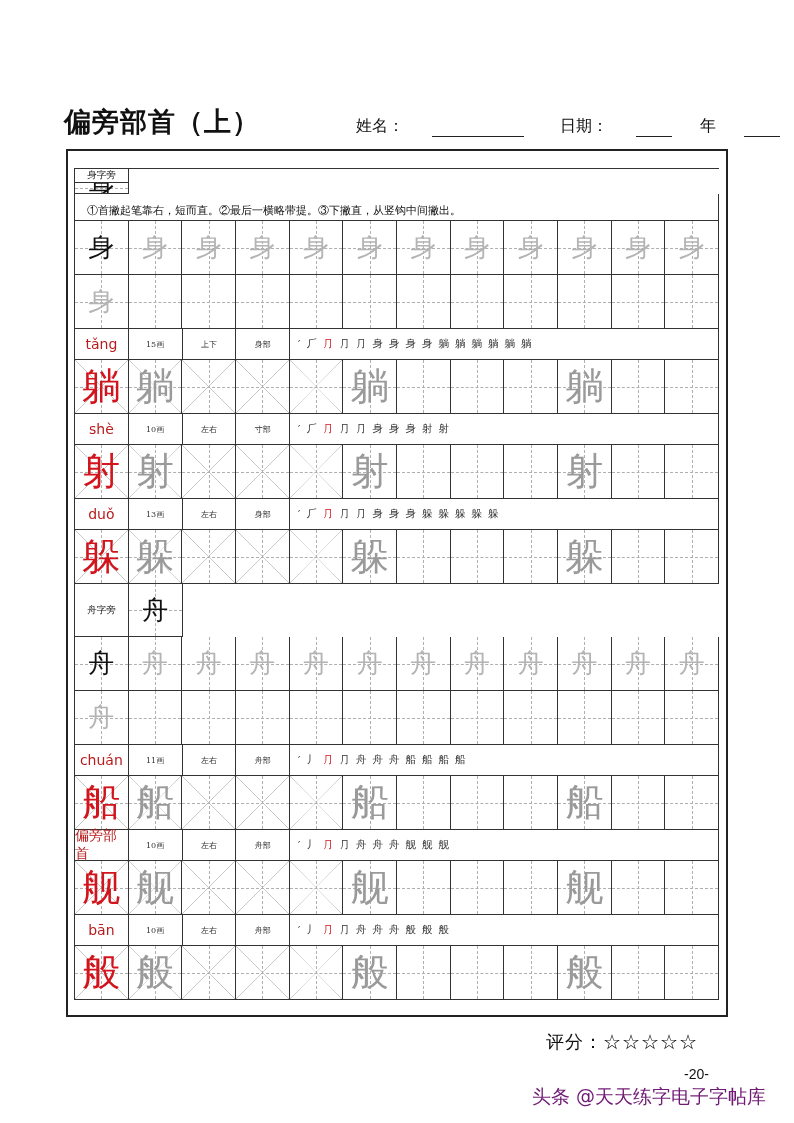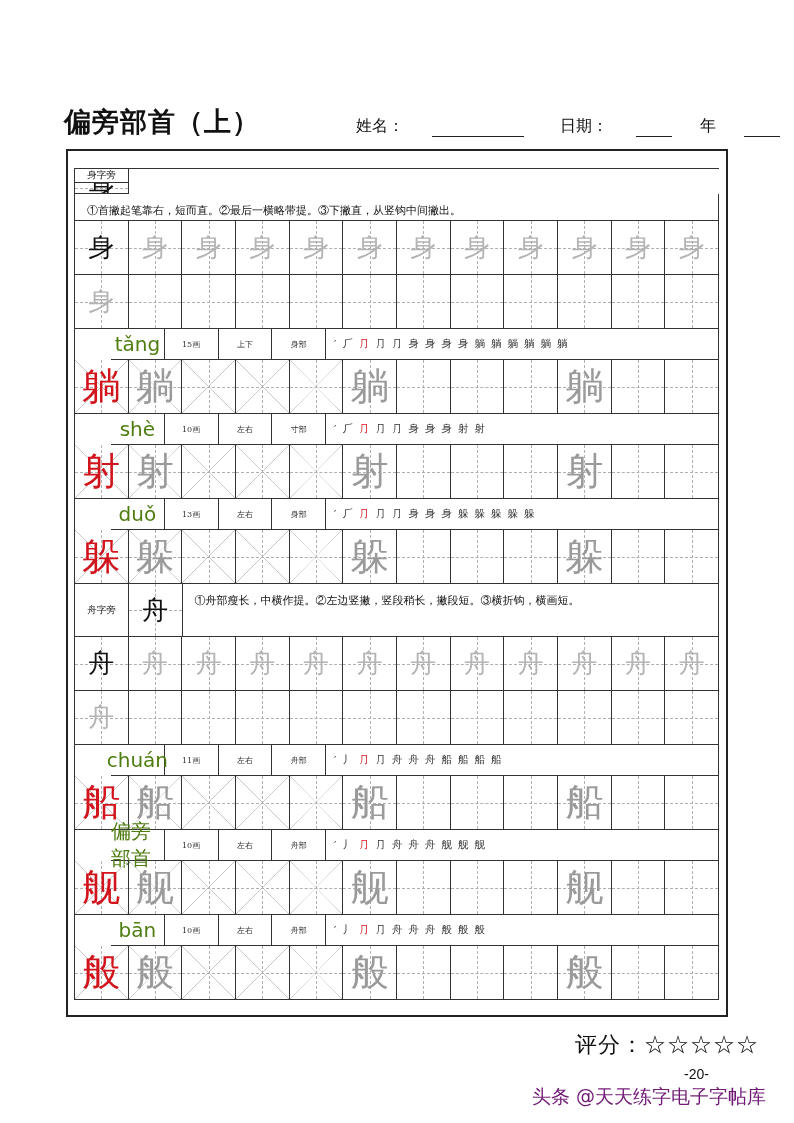--- a/index.html
+++ b/index.html
@@ -33,25 +33,25 @@
   .ch.big { font-size: 38px; }
   .black { color: #111; }
   .gray { color: #9a9a9a; }
   .lightgray { color: #b4b4b4; }
   .red { color: #d2141c; }
 
   .radlabel { width: 53.75px; font-size: 9.5px; display: flex; align-items: center; justify-content: center; border-right: 1.5px solid #333; border-bottom: 1.5px solid #333; font-family: "DejaVu Serif", serif; }
   .desc { flex: 1; font-size: 11px; line-height: 19px; padding: 7px 12px 0 12px; border-right: 1.5px solid #333; border-bottom: 1.5px solid #333; font-family: "DejaVu Serif", serif; }
 
   .info { width: 53.75px; display: flex; align-items: center; justify-content: center; border-right: 1.5px solid #333; border-bottom: 1.5px solid #333; font-size: 8px; color: #333; }
-  .info.pinyin { font-family: "DejaVu Sans", sans-serif; font-size: 20px; color: #4d7c0f; margin-left: 36px; }
+  .info.pinyin { font-family: "DejaVu Sans", sans-serif; font-size: 14px; color: #b91c1c; }
   .strokes { flex: 1; display: flex; align-items: center; padding-left: 8px; gap: 6px; font-size: 10.5px; color: #333; border-right: 1.5px solid #333; border-bottom: 1.5px solid #333; font-family: "DejaVu Serif", serif; }
   .strokes span.r { color: #d2141c; }
 
-  .score { position: absolute; left: 546px; top: 1030px; font-size: 22px; font-family: "DejaVu Serif", serif; letter-spacing: 1px; margin-left: 29px; }
+  .score { position: absolute; left: 546px; top: 1030px; font-size: 18px; font-family: "DejaVu Serif", serif; letter-spacing: 1px; }
   .pagenum { position: absolute; left: 684px; top: 1066px; font-size: 14px; font-family: Liberation Sans, sans-serif; }
   .watermark { position: absolute; left: 532px; top: 1084px; font-size: 19px; color: #701a75; font-family: "DejaVu Sans", sans-serif; }
 </style>
 </head>
 <body>
 
 <div class="title">偏旁部首（上）</div>
 
 <div class="meta">
   <span>姓名：</span>
@@ -255,21 +255,20 @@
         <div class="ch big gray">躲</div>
       </div>
       <div class="cell tian h54"></div>
       <div class="cell tian h54"></div>
     </div>
     <div class="row h53">
       <div class="radlabel">舟字旁</div>
       <div class="cell tian h53">
         <div class="ch small black">舟</div>
       </div>
-      <div class="desc">①舟部瘦长，中横作提。②左边竖撇，竖段稍长，撇段短。③横折钩，横画短。</div>
     </div>
     <div class="row h54">
       <div class="cell tian h54">
         <div class="ch small black">舟</div>
       </div>
       <div class="cell tian h54">
         <div class="ch small lightgray">舟</div>
       </div>
       <div class="cell tian h54">
         <div class="ch small lightgray">舟</div>

